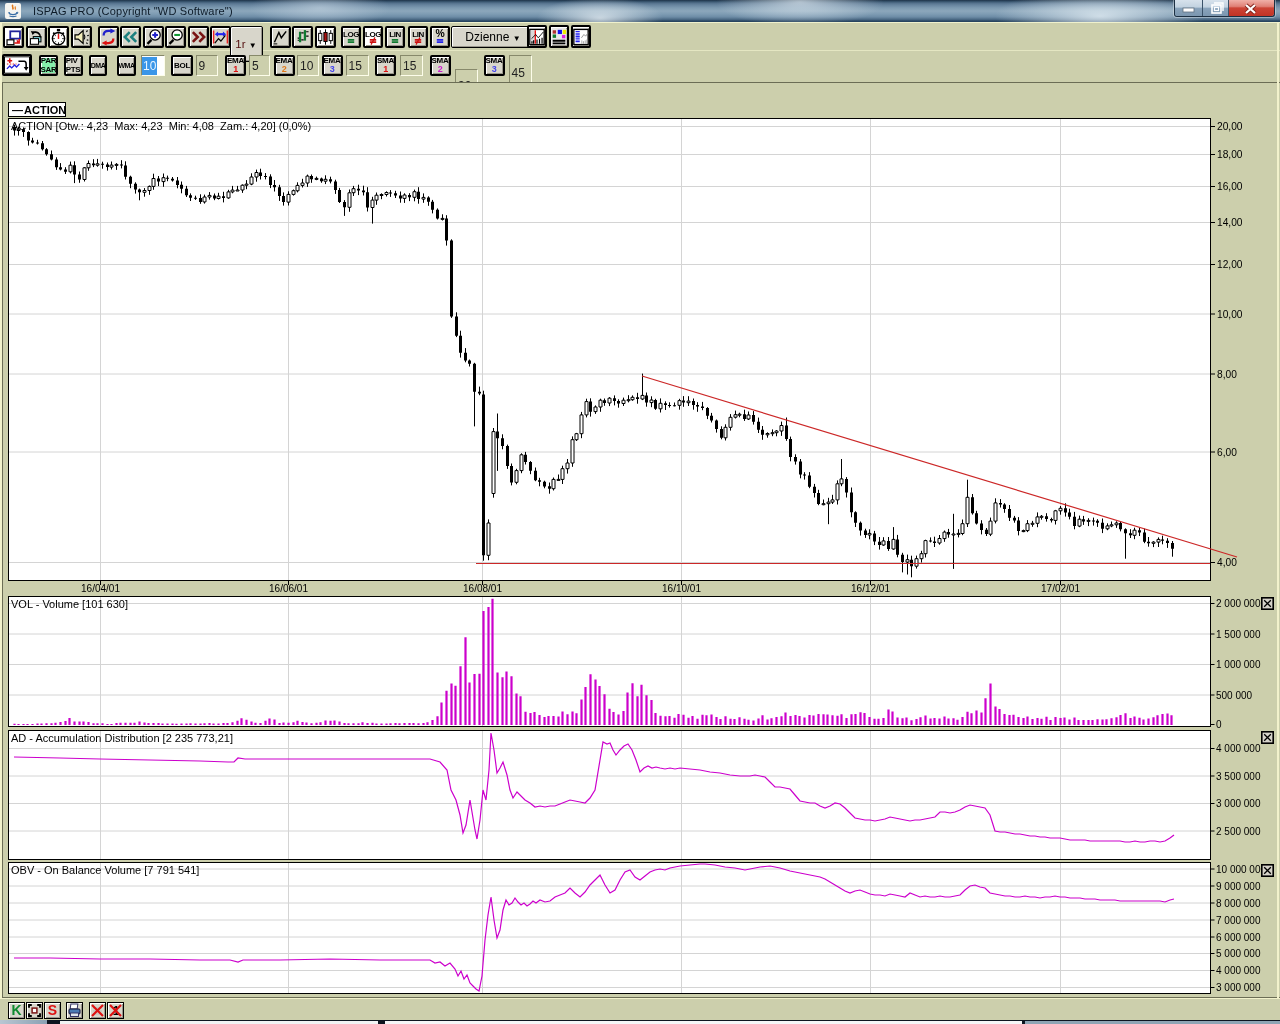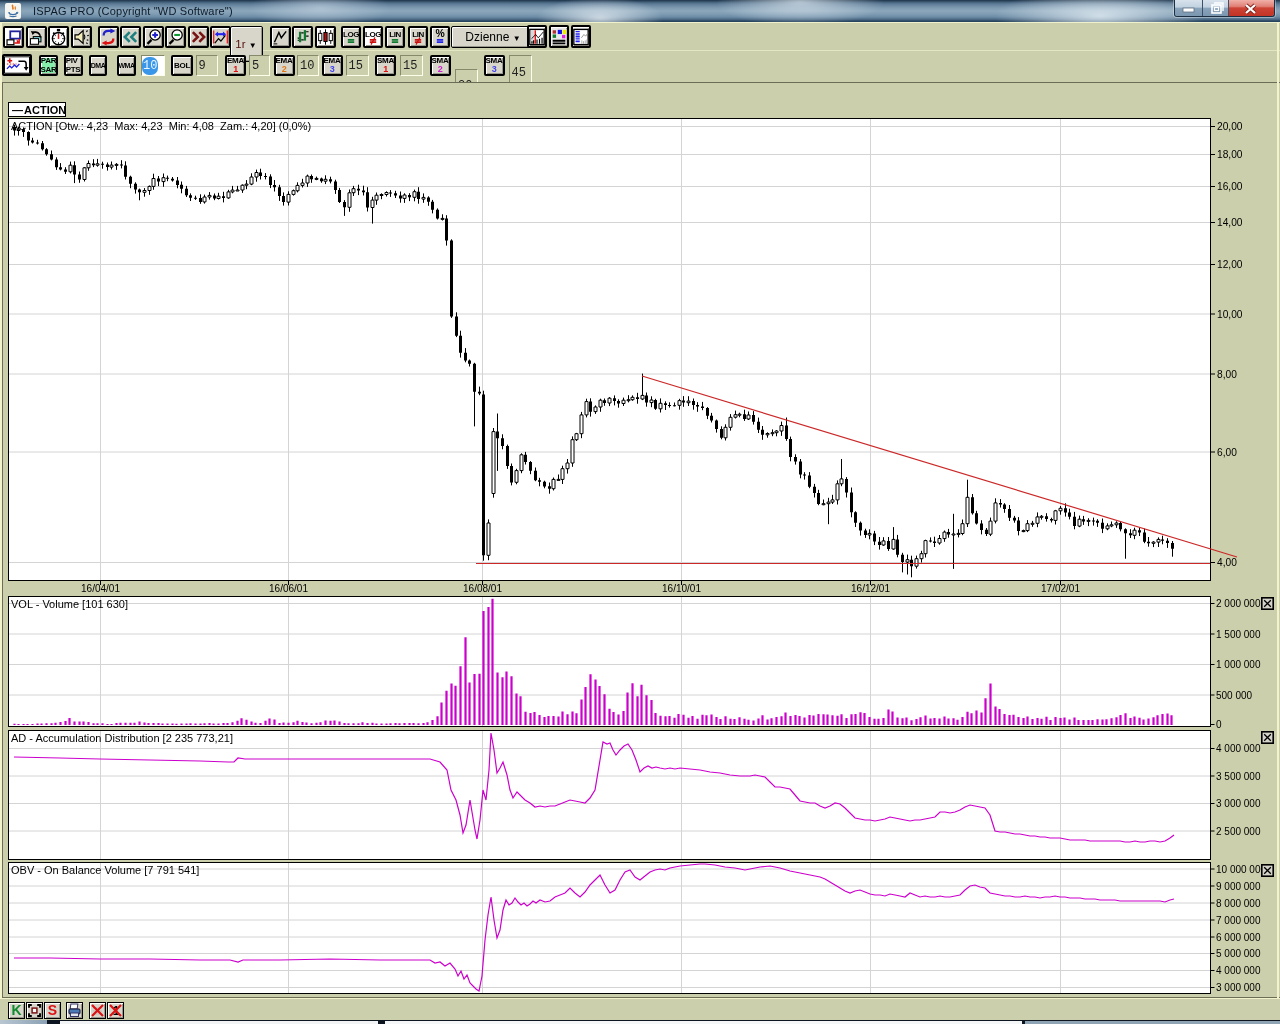--- a/index.html
+++ b/index.html
@@ -11,21 +11,21 @@
  radial-gradient(ellipse 100px 30px at 320px 8px, rgba(200,215,228,.6), rgba(200,215,228,0) 70%),
  linear-gradient(180deg,#1e3247 0%,#2e4a63 5%,#54718c 14%,#68859f 23%,#7d9ab1 36%,#8ca7bb 50%,#7e9cb3 64%,#6d8ca6 77%,#4c6a85 88%,#2b4965 95%,#24405a 100%)}
 #title {position:absolute;left:33px;top:5px;font-size:11px;color:#0d1b28;letter-spacing:0.2px}
 #winbtns {position:absolute;right:5px;top:0;height:17px;display:flex;border:1px solid #1c2f42;border-top:none;border-radius:0 0 3px 3px;box-shadow:0 0 0 1px rgba(255,255,255,0.35)}
 .wb {height:16px;border-right:1px solid #3a5269}
 .wb:last-child {border-right:none}
 #tb {position:absolute;left:0;top:22px;width:1280px;height:60px;background:#cccfac;border-top:1px solid #eff1cd}
 #tbsep {position:absolute;left:0;top:50px;width:1280px;height:1px;background:#e4e6c2}
 .b {position:absolute;border:2px solid #000;border-radius:2px;display:flex;align-items:center;justify-content:center;box-shadow:inset 1px 1px 0 #fff, inset -1px -1px 0 #9a978c}
 .fld {position:absolute;border:1px solid;border-color:#87896b #fdfdea #fdfdea #87896b;background:#cccfac;display:flex;align-items:center}
-.fld span {font-family:Liberation Mono, monospace;border-radius:7px;}
+.fld span {font-family:Liberation Sans, sans-serif;}
 #content {position:absolute;left:0;top:82px;width:1280px;height:916px;background:#cccfac;border-top:1px solid #6b6d55;border-bottom:1px solid #6b6d55}
 #contwrap svg {position:absolute}
 #legend {position:absolute;left:8px;top:102px;width:58px;height:15px;background:#fff;border:1px solid #000;font-size:11px;font-weight:bold;color:#000;display:flex;align-items:center;padding-left:3px}
 #pagebg_r {position:absolute;right:1px;top:22px;width:2px;height:998px;background:#f2f2cc}
 #pagebg_l {position:absolute;left:0;top:22px;width:2px;height:998px;background:#f2f2cc}
 #statusbar {position:absolute;left:0;top:998px;width:1280px;height:22px;background:#cccfac;border-top:1px solid #f2f2cc}
 .sbtn {position:absolute;top:1002px;width:17px;height:17px;background:#d8d6cb;border:1px solid #000;display:flex;align-items:center;justify-content:center;box-shadow:inset 1px 1px 0 #fff, inset -1px -1px 0 #9a978c}
 .xb {position:absolute;width:13px;height:13px}
 #taskstrip {position:absolute;left:0;top:1020px;width:1280px;height:4px;background:#0d1520}
 </style></head><body>

